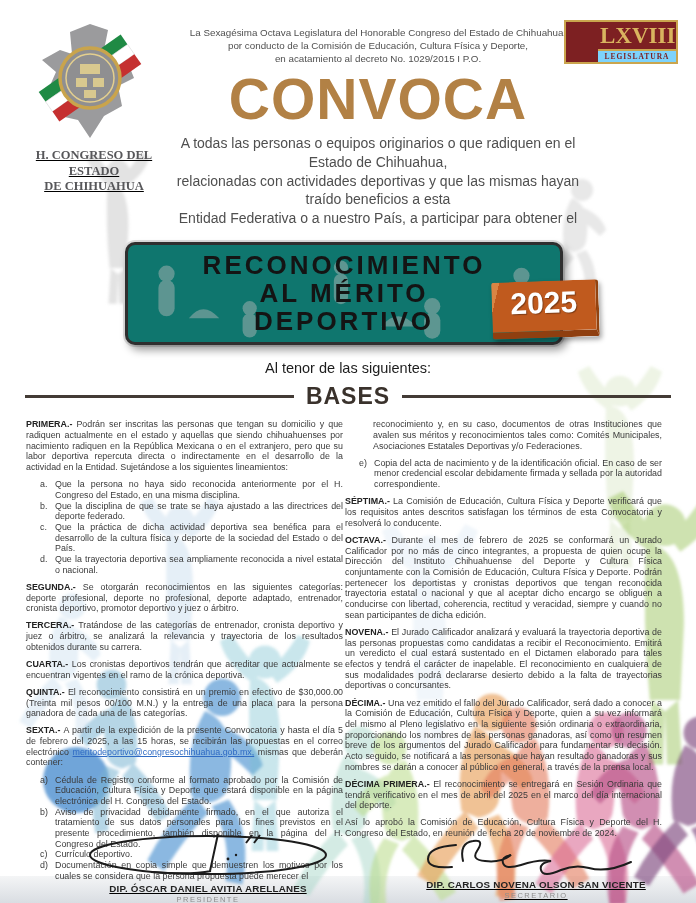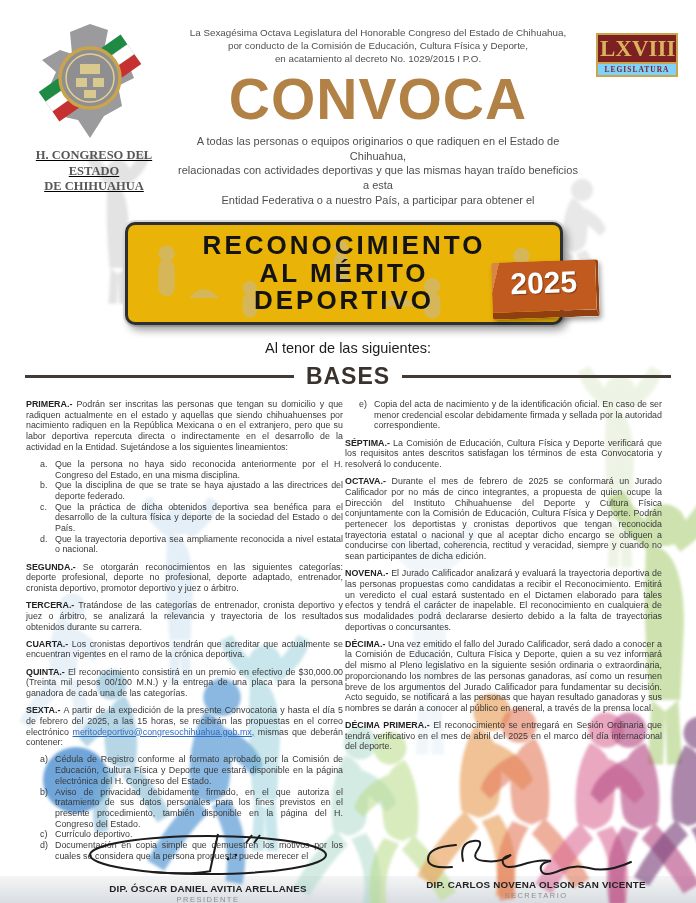--- a/index.html
+++ b/index.html
@@ -8,27 +8,27 @@
   .bg{position:absolute;inset:0;z-index:0;}
   .content{position:relative;z-index:1;height:100%;}
 
   
   .hdr{display:grid;grid-template-columns:160px 1fr 96px;padding:20px 18px 0 14px;align-items:start;}
   .logoblk{text-align:center;text-decoration:underline;}
   .orgname{font-family:"Liberation Serif",serif;font-weight:bold;font-size:12.5px;color:#57575a;line-height:1.25;margin-top:2px;}
   .hc{text-align:center;padding-top:6px;}
   .intro{font-size:9.8px;color:#4f4f4f;line-height:1.35;}
   .convoca{font-size:57px;font-weight:800;color:#b28145;letter-spacing:1px;line-height:1.02;margin:4px 0 6px;}
-  .aud{font-size:11px;color:#4f4f4f;line-height:1.35;}
-  .legbadge{margin-top:13px;border:2px solid #caa54e;box-shadow:0 0 0 1px #7d2022 inset;background:#7d2022;text-align:center;width:78px;justify-self:end;}
+  .aud{font-size:14px;color:#4f4f4f;line-height:1.35;}
+  .legbadge{margin-top:0;border:2px solid #caa54e;box-shadow:0 0 0 1px #7d2022 inset;background:#7d2022;text-align:center;width:78px;justify-self:end;padding-left:32px;}
   .legroman{font-family:"Liberation Serif",serif;font-weight:bold;font-size:23px;color:#d9b45f;line-height:1.05;padding:2px 2px 1px;}
   .leglabel{background:#7dd3fc;color:#7d2022;font-family:"Liberation Serif",serif;font-weight:bold;font-size:7.5px;letter-spacing:1px;border-top:2px solid #caa54e;padding:1px 0;}
 
   
-  .banner{position:relative;margin:14px 0 0 125px;width:432px;height:97px;background:#eab308;
+  .banner{position:relative;margin:14px 0 0 125px;width:432px;height:97px;background:#0f766e;
           border:3px solid #2f2f2f;border-radius:10px;box-shadow:4px 5px 9px rgba(0,0,0,.4), 0 0 0 2px #e0e0e0;
           display:flex;flex-direction:column;align-items:center;justify-content:center;}
   .bannersvg{position:absolute;inset:0;width:100%;height:100%;border-radius:7px;}
   .bline{position:relative;font-weight:800;font-size:26px;letter-spacing:3px;color:#141414;line-height:1.06;}
   .year{position:absolute;left:364px;top:36px;width:104px;height:50px;background:linear-gradient(105deg,#d98544 7%,#c05a1e 7%);
         border-bottom:7px solid #8f3f10;border-right:3px solid #93430f;border-radius:3px;transform:rotate(-2deg);
         color:#fff;font-weight:800;font-size:30px;text-align:center;line-height:44px;
         text-shadow:1px 1px 1px rgba(0,0,0,.35);box-shadow:2px 3px 5px rgba(0,0,0,.35);}
 
   .tenor{text-align:center;font-size:14.5px;color:#1d1d1d;margin-top:15px;}
@@ -42,21 +42,21 @@
   .para{margin:0 0 6.5px;}
   .para b{color:#222;}
   .para.ind{padding-left:28px;}
   .blist{padding-left:14px;margin:0 0 6.5px;}
   .li{display:flex;}
   .li .m{flex:none;width:15px;}
   .li .t{flex:1;text-align:justify;}
   .mail{color:#2f6bc4;text-decoration:underline;}
 
   
-  .sig{position:absolute;text-align:center;}
+  .sig{position:absolute;text-align:center;text-decoration:underline;}
   .sig-left{left:58px;top:831px;width:300px;}
   .sig-right{left:388px;top:833px;width:296px;}
   .signame{font-size:9.8px;font-weight:bold;color:#222;letter-spacing:.2px;}
   .sigrole{font-size:7.5px;color:#8d8d8d;letter-spacing:1.5px;margin-top:1px;}
 </style>
 </head>
 <body>
 
 <div class="page">
 
@@ -190,21 +190,21 @@
             <div class="li">
               <span class="m">a.</span>
               <span class="t">Que la persona no haya sido reconocida anteriormente por el H. Congreso del Estado, en una misma disciplina.</span>
             </div>
             <div class="li">
               <span class="m">b.</span>
               <span class="t">Que la disciplina de que se trate se haya ajustado a las directrices del deporte federado.</span>
             </div>
             <div class="li">
               <span class="m">c.</span>
-              <span class="t">Que la práctica de dicha obtenidos deportiva sea benéfica para el desarrollo de la cultura física y deporte de la sociedad del Estado o del País.</span>
+              <span class="t">Que la práctica de dicha actividad deportiva sea benéfica para el desarrollo de la cultura física y deporte de la sociedad del Estado o del País.</span>
             </div>
             <div class="li">
               <span class="m">d.</span>
               <span class="t">Que la trayectoria deportiva sea ampliamente reconocida a nivel estatal o nacional.</span>
             </div>
           </div>
           <p class="para"><b>SEGUNDA.- </b>Se otorgarán reconocimientos en las siguientes categorías: deporte profesional, deporte no profesional, deporte adaptado, entrenador, cronista deportivo, promotor deportivo y juez o árbitro.</p>
           <p class="para"><b>TERCERA.- </b>Tratándose de las categorías de entrenador, cronista deportivo y juez o árbitro, se analizará la relevancia y trayectoria de los resultados obtenidos durante su carrera.</p>
           <p class="para"><b>CUARTA.- </b>Los cronistas deportivos tendrán que acreditar que actualmente se encuentran vigentes en el ramo de la crónica deportiva.</p>
           <p class="para"><b>QUINTA.- </b>El reconocimiento consistirá en un premio en efectivo de $30,000.00 (Treinta mil pesos 00/100 M.N.) y la entrega de una placa para la persona ganadora de cada una de las categorías.</p>
@@ -222,31 +222,33 @@
               <span class="m">c)</span>
               <span class="t">Currículo deportivo.</span>
             </div>
             <div class="li">
               <span class="m">d)</span>
               <span class="t">Documentación en copia simple que demuestren los motivos por los cuales se considera que la persona propuesta puede merecer el</span>
             </div>
           </div>
         </div>
       <div class="col" id="col-right">
+          <p class="para ind">reconocimiento y, en su caso, documentos de otras Instituciones que avalen sus méritos y reconocimientos tales como: Comités Municipales, Asociaciones Estatales Deportivas y/o Federaciones.</p>
           <div class="blist">
             <div class="li">
               <span class="m">e)</span>
               <span class="t">Copia del acta de nacimiento y de la identificación oficial. En caso de ser menor credencial escolar debidamente firmada y sellada por la autoridad correspondiente.</span>
             </div>
           </div>
           <p class="para"><b>SÉPTIMA.- </b>La Comisión de Educación, Cultura Física y Deporte verificará que los requisitos antes descritos satisfagan los términos de esta Convocatoria y resolverá lo conducente.</p>
           <p class="para"><b>OCTAVA.- </b>Durante el mes de febrero de 2025 se conformará un Jurado Calificador por no más de cinco integrantes, a propuesta de quien ocupe la Dirección del Instituto Chihuahuense del Deporte y Cultura Física conjuntamente con la Comisión de Educación, Cultura Física y Deporte. Podrán pertenecer los deportistas y cronistas deportivos que tengan reconocida trayectoria estatal o nacional y que al aceptar dicho encargo se obliguen a conducirse con libertad, coherencia, rectitud y veracidad, siempre y cuando no sean participantes de dicha edición.</p>
           <p class="para"><b>NOVENA.- </b>El Jurado Calificador analizará y evaluará la trayectoria deportiva de las personas propuestas como candidatas a recibir el Reconocimiento. Emitirá un veredicto el cual estará sustentado en el Dictamen elaborado para tales efectos y tendrá el carácter de inapelable. El reconocimiento en cualquiera de sus modalidades podrá declararse desierto debido a la falta de trayectorias deportivas o concursantes.</p>
           <p class="para"><b>DÉCIMA.- </b>Una vez emitido el fallo del Jurado Calificador, será dado a conocer a la Comisión de Educación, Cultura Física y Deporte, quien a su vez informará del mismo al Pleno legislativo en la siguiente sesión ordinaria o extraordinaria, proporcionando los nombres de las personas ganadoras, así como un resumen breve de los argumentos del Jurado Calificador para fundamentar su decisión. Acto seguido, se notificará a las personas que hayan resultado ganadoras y sus nombres se darán a conocer al público en general, a través de la prensa local.</p>
           <p class="para"><b>DÉCIMA PRIMERA.- </b>El reconocimiento se entregará en Sesión Ordinaria que tendrá verificativo en el mes de abril del 2025 en el marco del día internacional del deporte.</p>
+          <p class="para">Así lo aprobó la Comisión de Educación, Cultura Física y Deporte del H. Congreso del Estado, en reunión de fecha 20 de noviembre de 2024.</p>
         </div>
     </div>
 
     <div class="sig sig-left">
       <svg width="280" height="48" viewBox="0 0 280 48">
         <ellipse cx="140" cy="24" rx="118" ry="19" fill="none" stroke="#1c1c1c" stroke-width="2"></ellipse>
         <path d="M150,3 L142,40 M143,40 q-20,4 -60,1" fill="none" stroke="#1c1c1c" stroke-width="2"></path>
         <path d="M178,12 l6,-8 M186,12 l6,-8" fill="none" stroke="#1c1c1c" stroke-width="2"></path>
         <circle cx="160" cy="28" r="1.4" fill="#1c1c1c"></circle>
           <circle cx="168" cy="24" r="1.2" fill="#1c1c1c"></circle>

